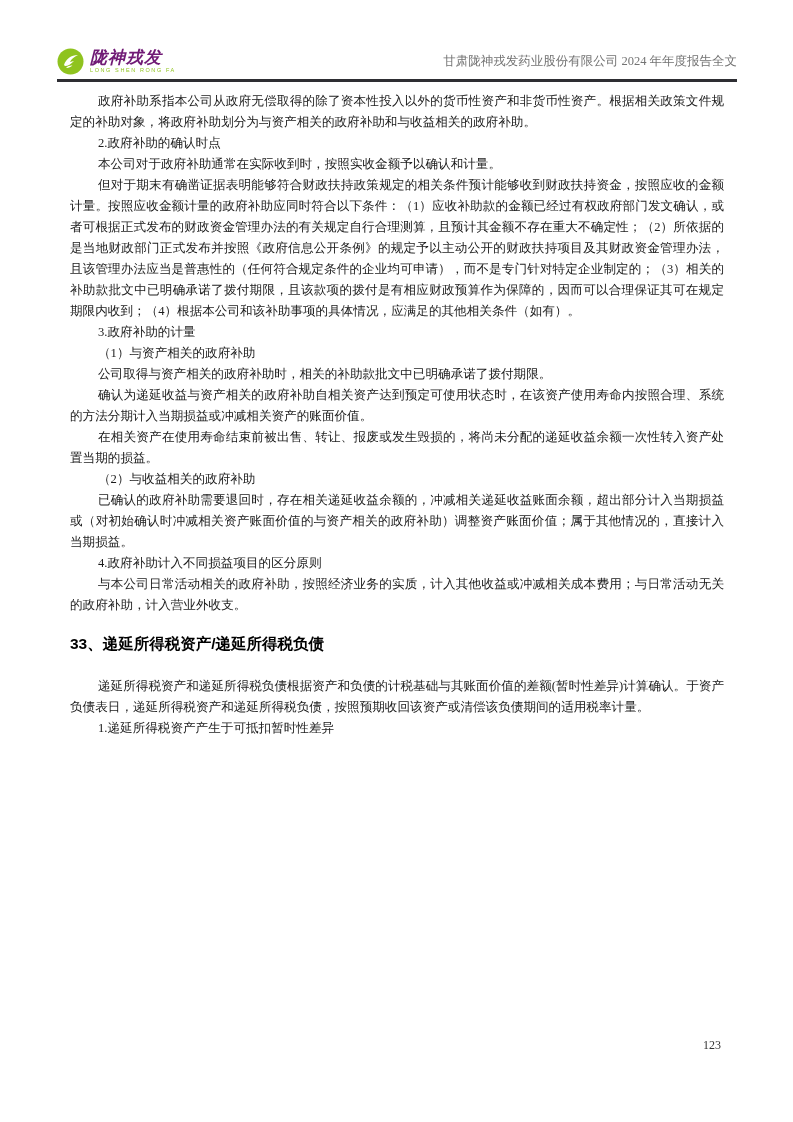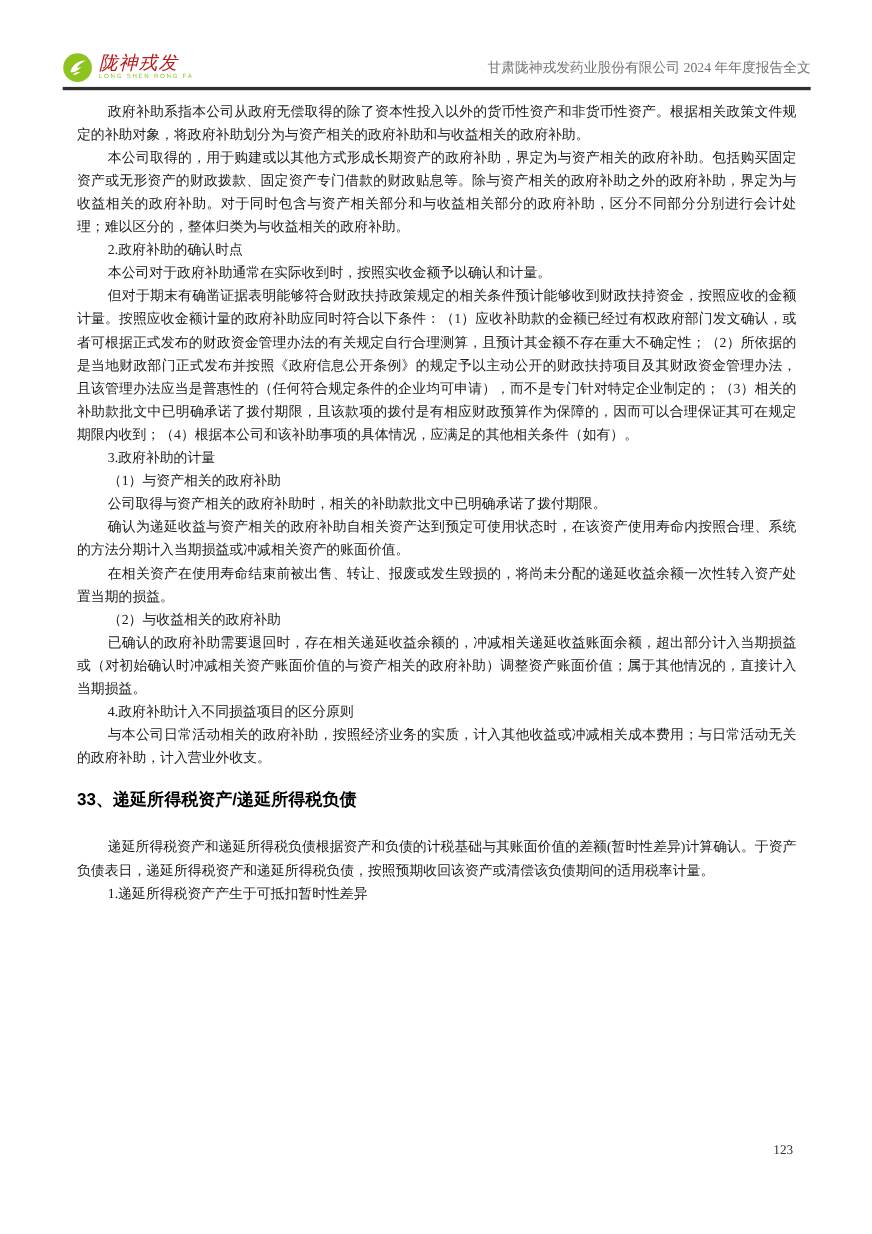--- a/index.html
+++ b/index.html
@@ -23,24 +23,24 @@
     height: 34px;
     display: flex;
     justify-content: space-between;
     align-items: center;
   }
   .logo { display: flex; align-items: center; gap: 6px; }
   .logo-mark { width: 27px; height: 27px; flex: 0 0 auto; }
   .logo-textcol { display: flex; flex-direction: column; line-height: 1; }
   .logo-cn {
     font-family: "Liberation Sans", "DejaVu Sans", sans-serif;
-    font-weight: normal;
+    font-weight: bold;
     font-style: italic;
     font-size: 17px;
-    color: #b91c1c;
+    color: #701a75;
     letter-spacing: 1px;
   }
   .logo-en {
     font-family: "Liberation Sans", "DejaVu Sans", sans-serif;
     font-size: 5.5px;
     color: #8fc31f;
     letter-spacing: 1.6px;
     margin-top: 2px;
   }
   .doc-title {
@@ -110,21 +110,20 @@
         <span class="logo-en">LONG SHEN RONG FA</span>
       </span>
     </div>
     <div class="doc-title">甘肃陇神戎发药业股份有限公司 2024 年年度报告全文</div>
   </div>
   <div class="header-rule"></div>
 
   <div class="content">
     <div>
       <p>政府补助系指本公司从政府无偿取得的除了资本性投入以外的货币性资产和非货币性资产。根据相关政策文件规定的补助对象，将政府补助划分为与资产相关的政府补助和与收益相关的政府补助。</p>
-      <p>本公司取得的，用于购建或以其他方式形成长期资产的政府补助，界定为与资产相关的政府补助。包括购买固定资产或无形资产的财政拨款、固定资产专门借款的财政贴息等。除与资产相关的政府补助之外的政府补助，界定为与收益相关的政府补助。对于同时包含与资产相关部分和与收益相关部分的政府补助，区分不同部分分别进行会计处理；难以区分的，整体归类为与收益相关的政府补助。</p>
       <p>2.政府补助的确认时点</p>
       <p>本公司对于政府补助通常在实际收到时，按照实收金额予以确认和计量。</p>
       <p>但对于期末有确凿证据表明能够符合财政扶持政策规定的相关条件预计能够收到财政扶持资金，按照应收的金额计量。按照应收金额计量的政府补助应同时符合以下条件：（1）应收补助款的金额已经过有权政府部门发文确认，或者可根据正式发布的财政资金管理办法的有关规定自行合理测算，且预计其金额不存在重大不确定性；（2）所依据的是当地财政部门正式发布并按照《政府信息公开条例》的规定予以主动公开的财政扶持项目及其财政资金管理办法，且该管理办法应当是普惠性的（任何符合规定条件的企业均可申请），而不是专门针对特定企业制定的；（3）相关的补助款批文中已明确承诺了拨付期限，且该款项的拨付是有相应财政预算作为保障的，因而可以合理保证其可在规定期限内收到；（4）根据本公司和该补助事项的具体情况，应满足的其他相关条件（如有）。</p>
       <p>3.政府补助的计量</p>
       <p>（1）与资产相关的政府补助</p>
       <p>公司取得与资产相关的政府补助时，相关的补助款批文中已明确承诺了拨付期限。</p>
       <p>确认为递延收益与资产相关的政府补助自相关资产达到预定可使用状态时，在该资产使用寿命内按照合理、系统的方法分期计入当期损益或冲减相关资产的账面价值。</p>
       <p>在相关资产在使用寿命结束前被出售、转让、报废或发生毁损的，将尚未分配的递延收益余额一次性转入资产处置当期的损益。</p>
       <p>（2）与收益相关的政府补助</p>
       <p>已确认的政府补助需要退回时，存在相关递延收益余额的，冲减相关递延收益账面余额，超出部分计入当期损益或（对初始确认时冲减相关资产账面价值的与资产相关的政府补助）调整资产账面价值；属于其他情况的，直接计入当期损益。</p>

